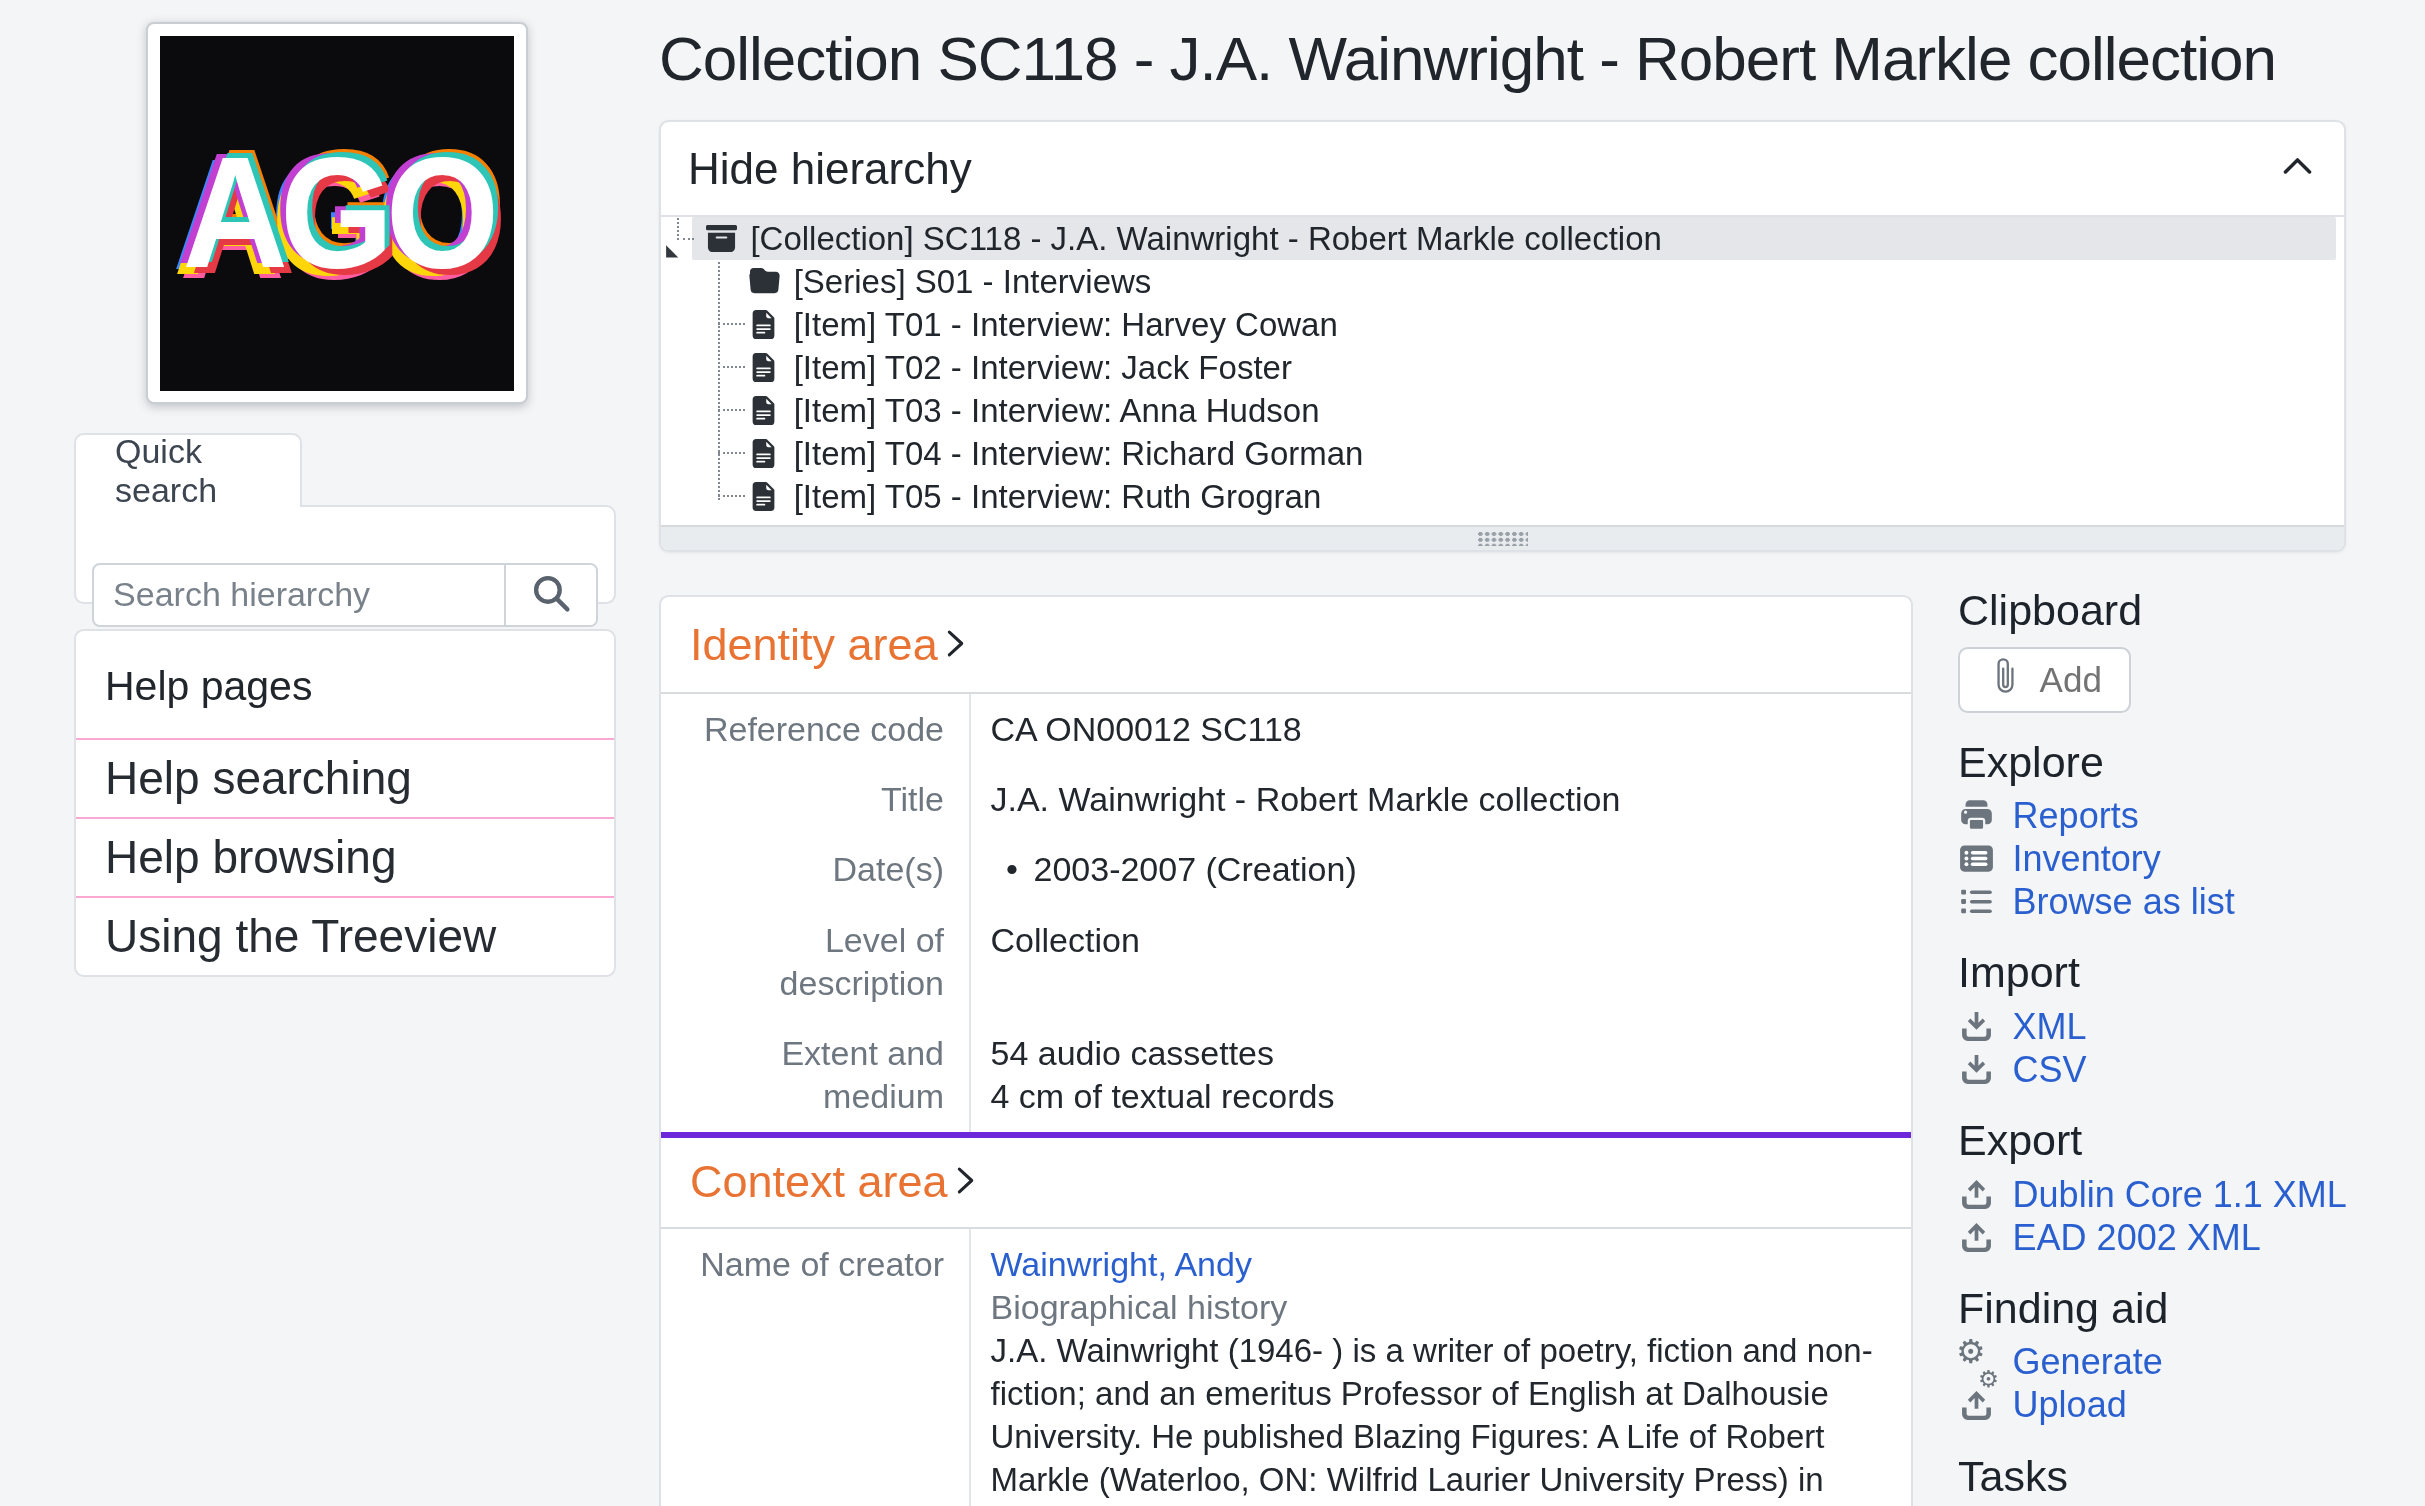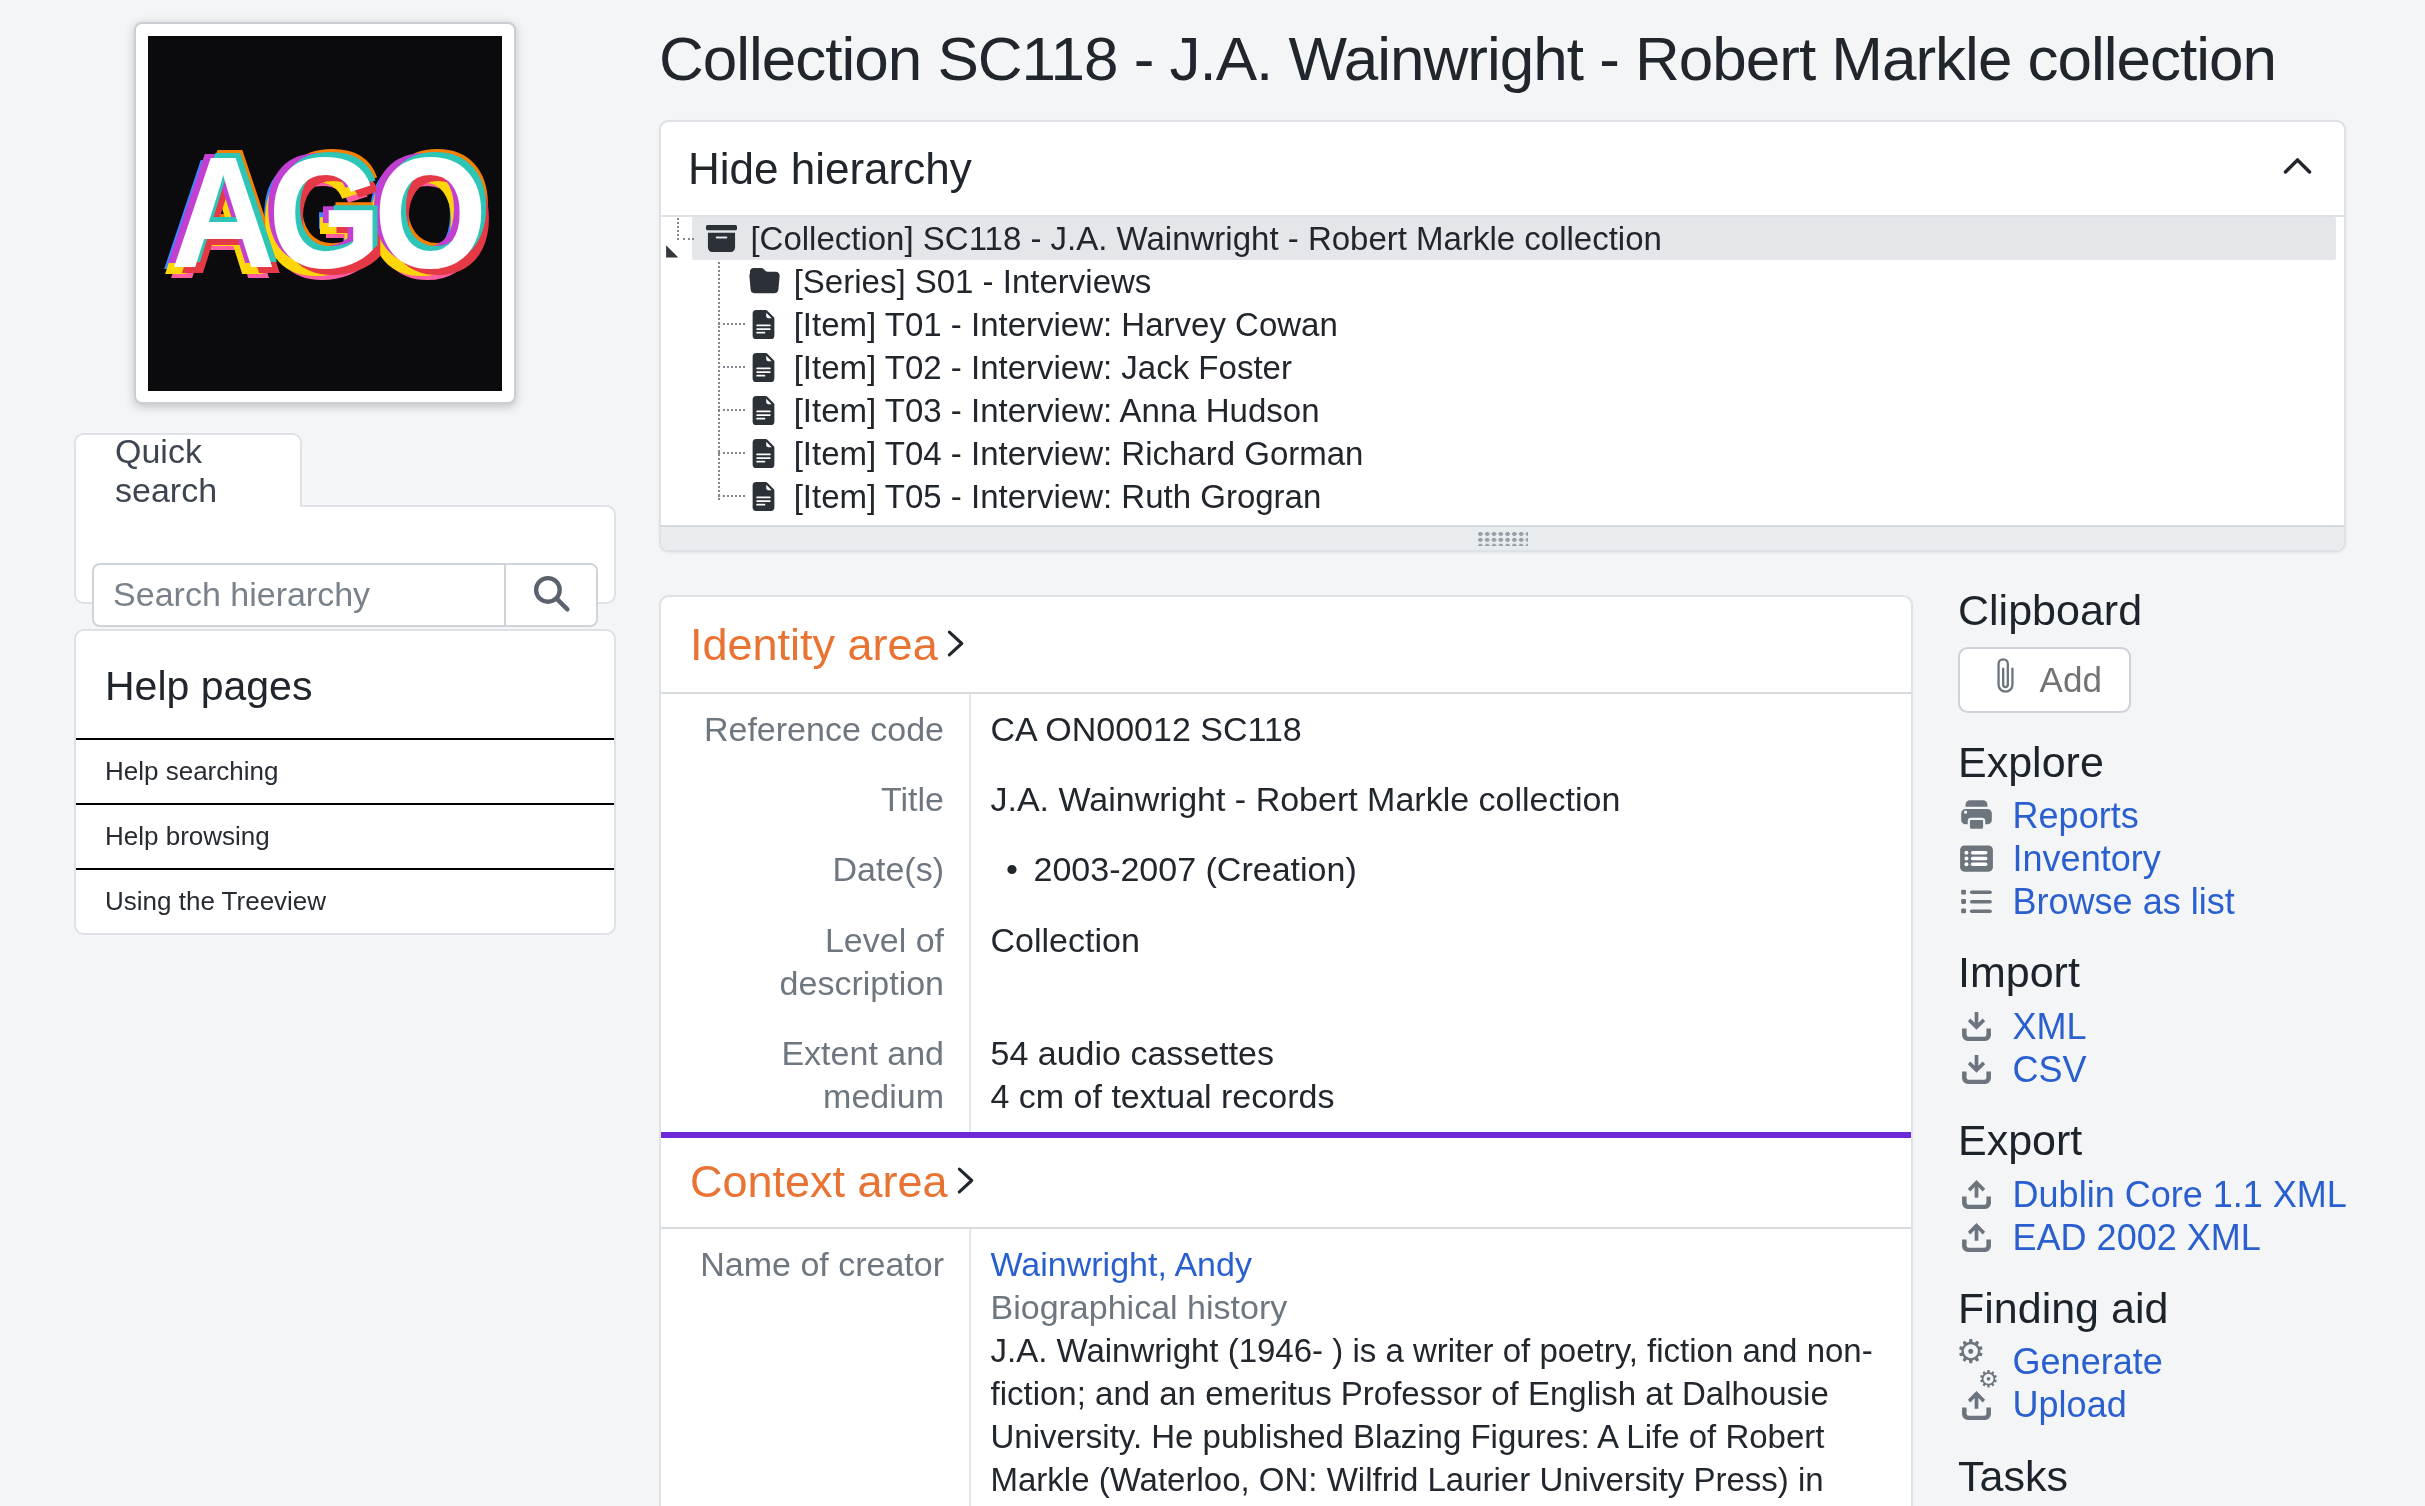--- a/index.html
+++ b/index.html
@@ -7,21 +7,21 @@
   body {
     background:#f4f5f7;
     font-family:"Liberation Sans","DejaVu Sans",sans-serif;
     color:#21262c;
     position:relative;
   }
   .abs { position:absolute; }
 
   
   .logo-frame {
-    left:134px; top:22.4px; width:382px; height:382px;
+    left:146px; top:22.4px; width:382px; height:382px;
     background:#fff; border:2px solid #c9ced3; border-radius:7.8px;
     padding:11.7px; box-shadow:0 2.9px 9.8px rgba(40,50,60,.25);
   }
   .logo-black {
     width:100%; height:100%; background:#0b0b0e;
     display:flex; align-items:center; justify-content:center;
   }
   .logo-text {
     font-size:146px; font-weight:bold; letter-spacing:-7.8px; color:#fff;
     transform:scaleY(1.08);
@@ -62,21 +62,21 @@
     display:flex; align-items:center; justify-content:center; cursor:pointer;
   }
 
   .help-panel {
     left:74px; top:629px; width:542px;
     background:#fff; border:2px solid #dee2e6; border-radius:9.8px;
     overflow:hidden;
   }
   .help-head { padding:29px 29px 25px; font-size:41px; color:#21262c; line-height:53px; }
   .help-item {
-    border-top:2px solid #000000; padding:10px 29px; font-size:26px;
+    border-top:2px solid #f9a8d4; padding:17px 29px; font-size:46px;
     line-height:43px; color:#272c33; cursor:pointer;
   }
 
   
   .page-title {
     left:659px; top:25px; width:1716px;
     font-size:62px; font-weight:500; letter-spacing:-1px; color:#21262c;
     line-height:68px; white-space:nowrap;
   }
 

